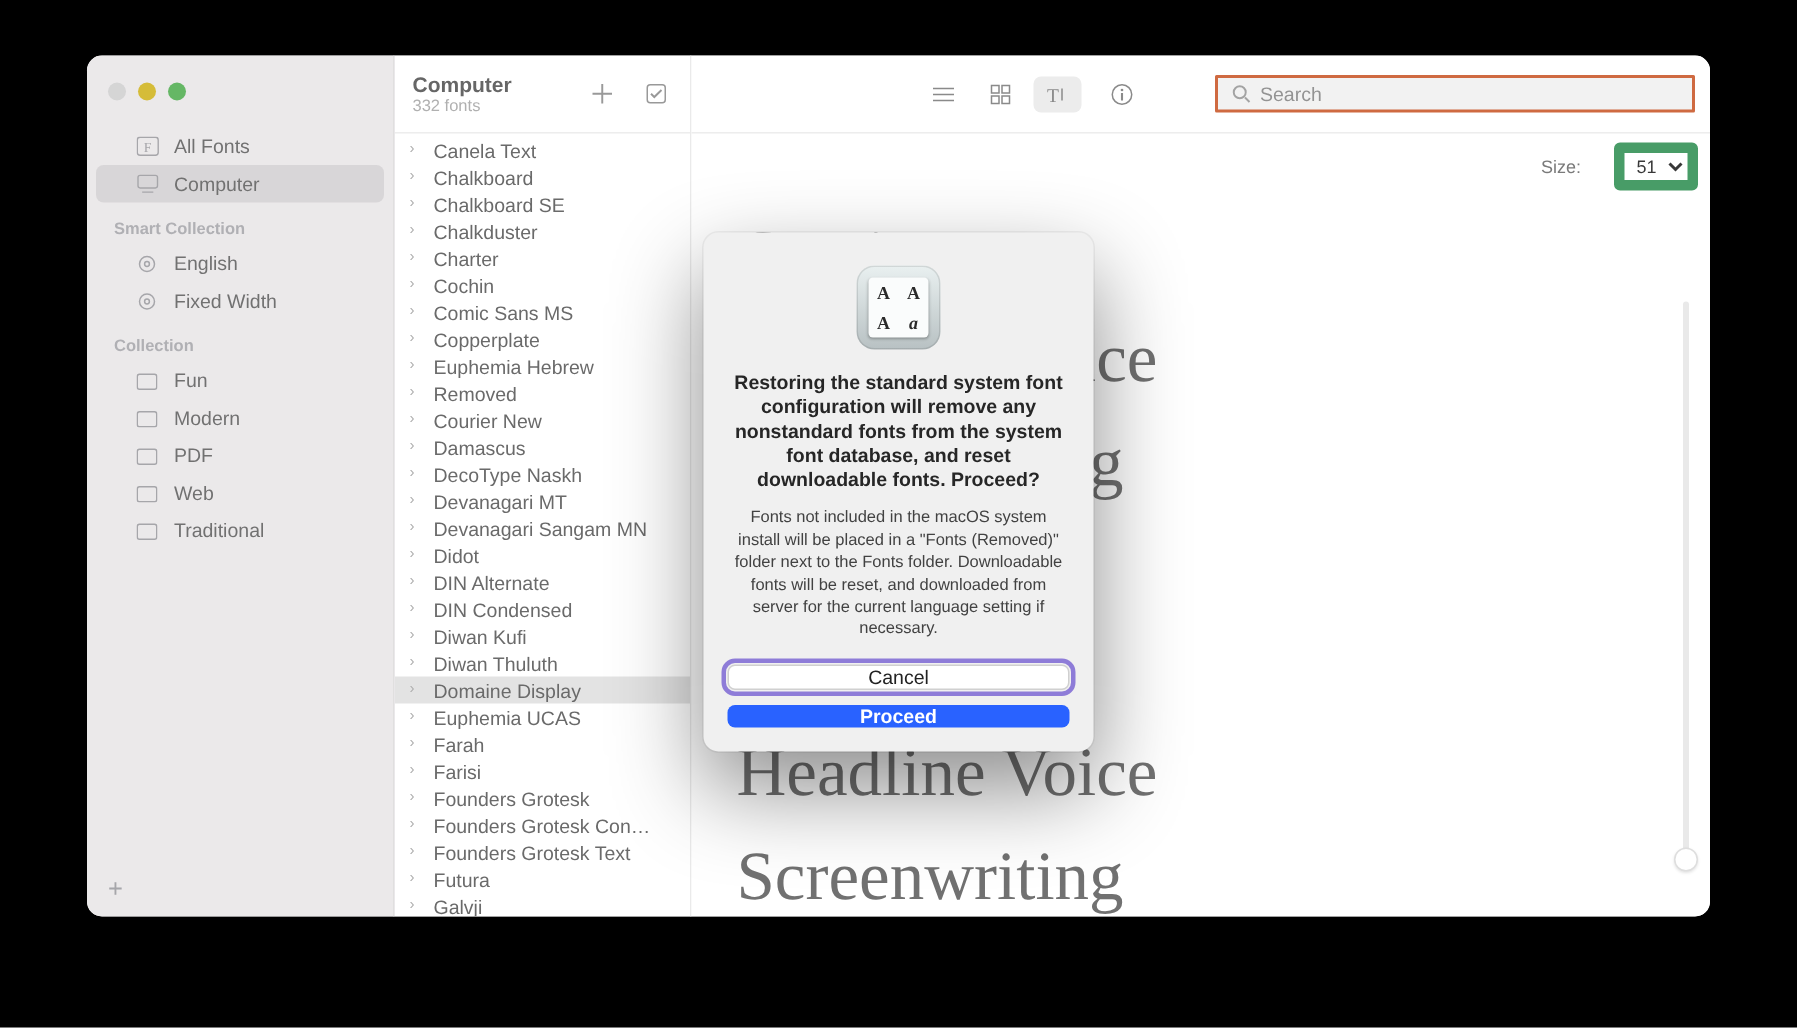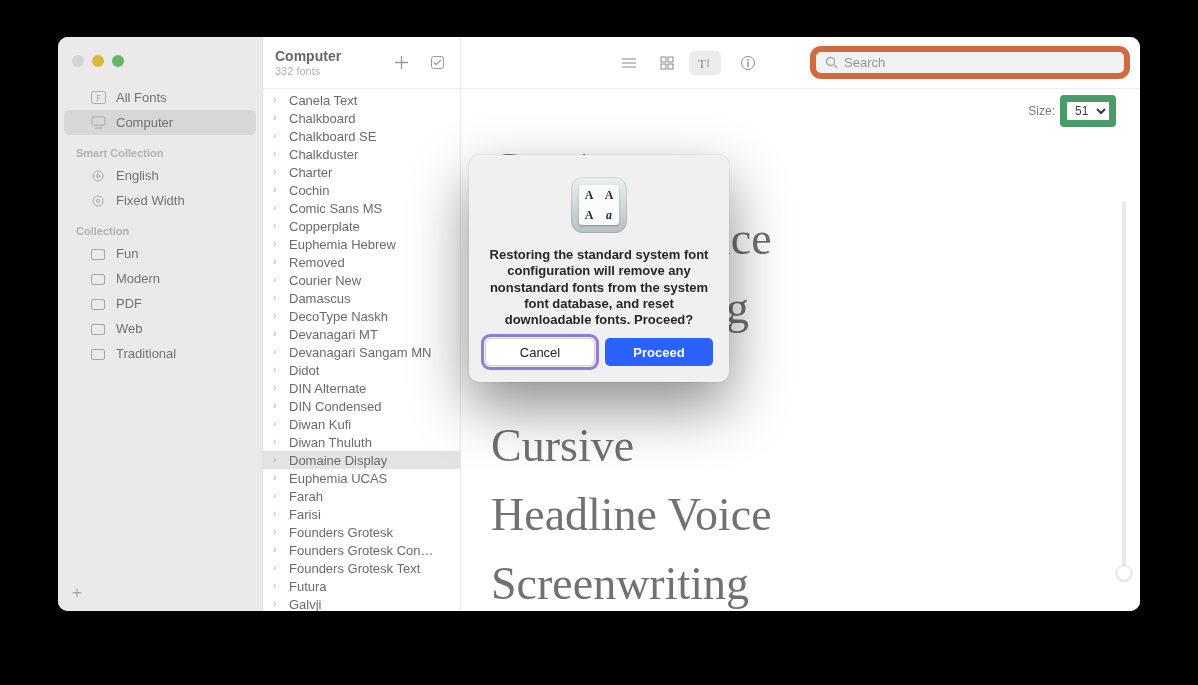--- a/index.html
+++ b/index.html
@@ -106,23 +106,23 @@
     height:52px;
     display:flex; align-items:center;
     gap:6px;
     padding:0 10px 0 12px;
     border-bottom:1px solid #e8e8e8;
   }
   .view-group { display:flex; gap:6px; margin-left:140px; }
   .view-btn { width:32px; height:24px; border-radius:5px; display:flex; align-items:center; justify-content:center; color:#6a6a6a; }
   .view-btn.active { background:#e7e7e7; }
   .info-btn { width:30px; height:24px; display:flex; align-items:center; justify-content:center; color:#6a6a6a; margin-left:6px;}
-  .search-wrap { margin-left:auto; display:flex; align-items:center; background:#efefef; border:6px solid #c2410c; border-radius:11px; padding:3px 9px; width:320px; color:#8a8a8a;}
+  .search-wrap { margin-left:auto; display:flex; align-items:center; background:#efefef; border:2px solid #c2410c; border-radius:1px; padding:3px 9px; width:320px; color:#8a8a8a;}
   .search-wrap input { border:none; background:transparent; outline:none; font-size:13px; margin-left:6px; width:100%; color:#555;}
-  .size-row { display:flex; align-items:center; justify-content:flex-end; gap:5px; padding:6px 24px 0 0; font-size:12px; color:#555;}
+  .size-row { display:flex; align-items:center; justify-content:flex-end; gap:22px; padding:6px 8px 0 0; font-size:12px; color:#555;}
   .size-row select { font-size:12px; border:7px solid #15803d; border-radius:4px; padding:1px 4px; background:#fff;}
   .preview-text {
     flex:1;
     padding: 8px 30px 0 30px;
     font-family: Georgia, "Times New Roman", serif;
     color:#4a4a4a;
     position:relative;
     overflow:hidden;
   }
   .ptxt { font-size:46px; line-height:1.5; }
@@ -169,21 +169,21 @@
     grid-template-columns:1fr 1fr;
     grid-template-rows:1fr 1fr;
     font-weight:600;
     font-size:12px;
     color:#2a2a2a;
   }
   .modal-icon .inner span { display:flex; align-items:center; justify-content:center;}
   .modal-icon .inner .ital { font-style:italic; font-family: Georgia, serif;}
   .modal-title { font-size:13px; font-weight:700; line-height:1.25; margin-bottom:10px; color:#262626;}
   .modal-body { font-size:11px; line-height:1.35; color:#424242; margin-bottom:16px;}
-  .modal-btns { display:flex; gap:10px;}
+  .modal-btns { display:flex; gap:10px;flex-direction:column;}
   .mbtn {
     flex:1; height:28px;
     border-radius:5px;
     font-size:13px;
     display:flex; align-items:center; justify-content:center;
     cursor:pointer;
   }
   .mbtn.cancel {
     background:#fff;
     border:1px solid #d0d0d0;
@@ -508,17 +508,18 @@
 <div class="modal">
   <div class="modal-icon">
     <div class="inner">
       <span>A</span>
         <span style="font-weight:800;">A</span>
       <span style="font-weight:800;">A</span>
         <span class="ital">a</span>
     </div>
   </div>
   <div class="modal-title">Restoring the standard system font configuration will remove any nonstandard fonts from the system font database, and reset downloadable fonts. Proceed?</div>
+  <div class="modal-body">Fonts not included in the macOS system install will be placed in a "Fonts (Removed)" folder next to the Fonts folder.  Downloadable fonts will be reset, and downloaded from server for the current language setting if necessary.</div>
   <div class="modal-btns">
     <div class="mbtn cancel">Cancel</div>
     <div class="mbtn proceed">Proceed</div>
   </div>
 </div>
 
 </body></html>

